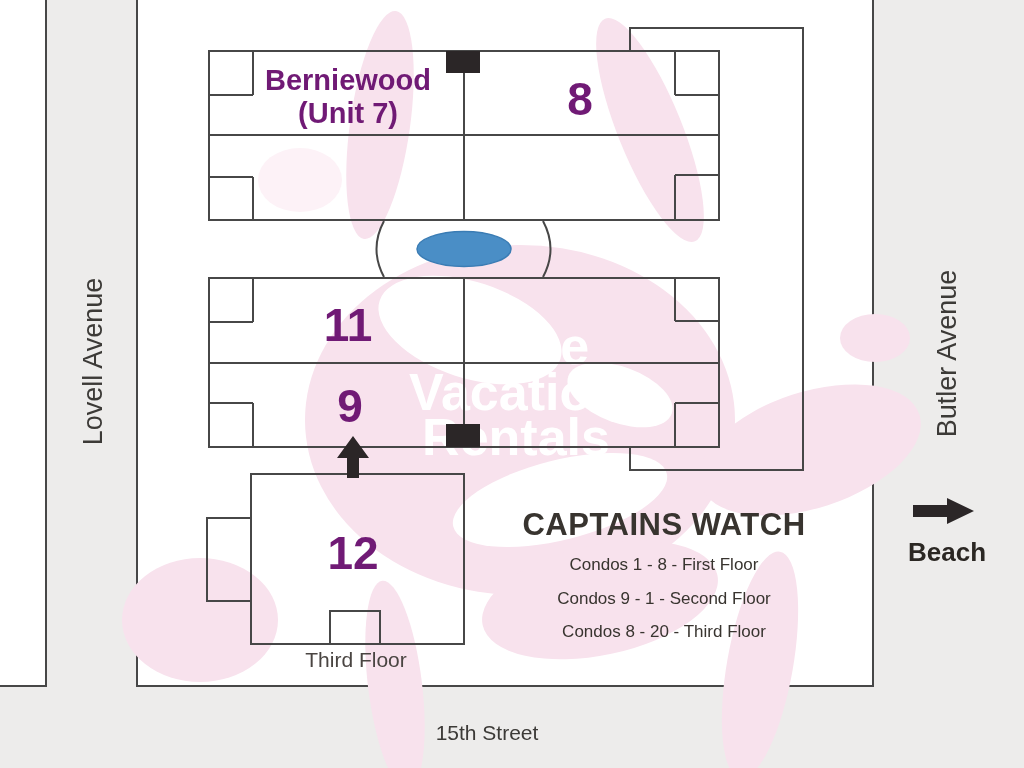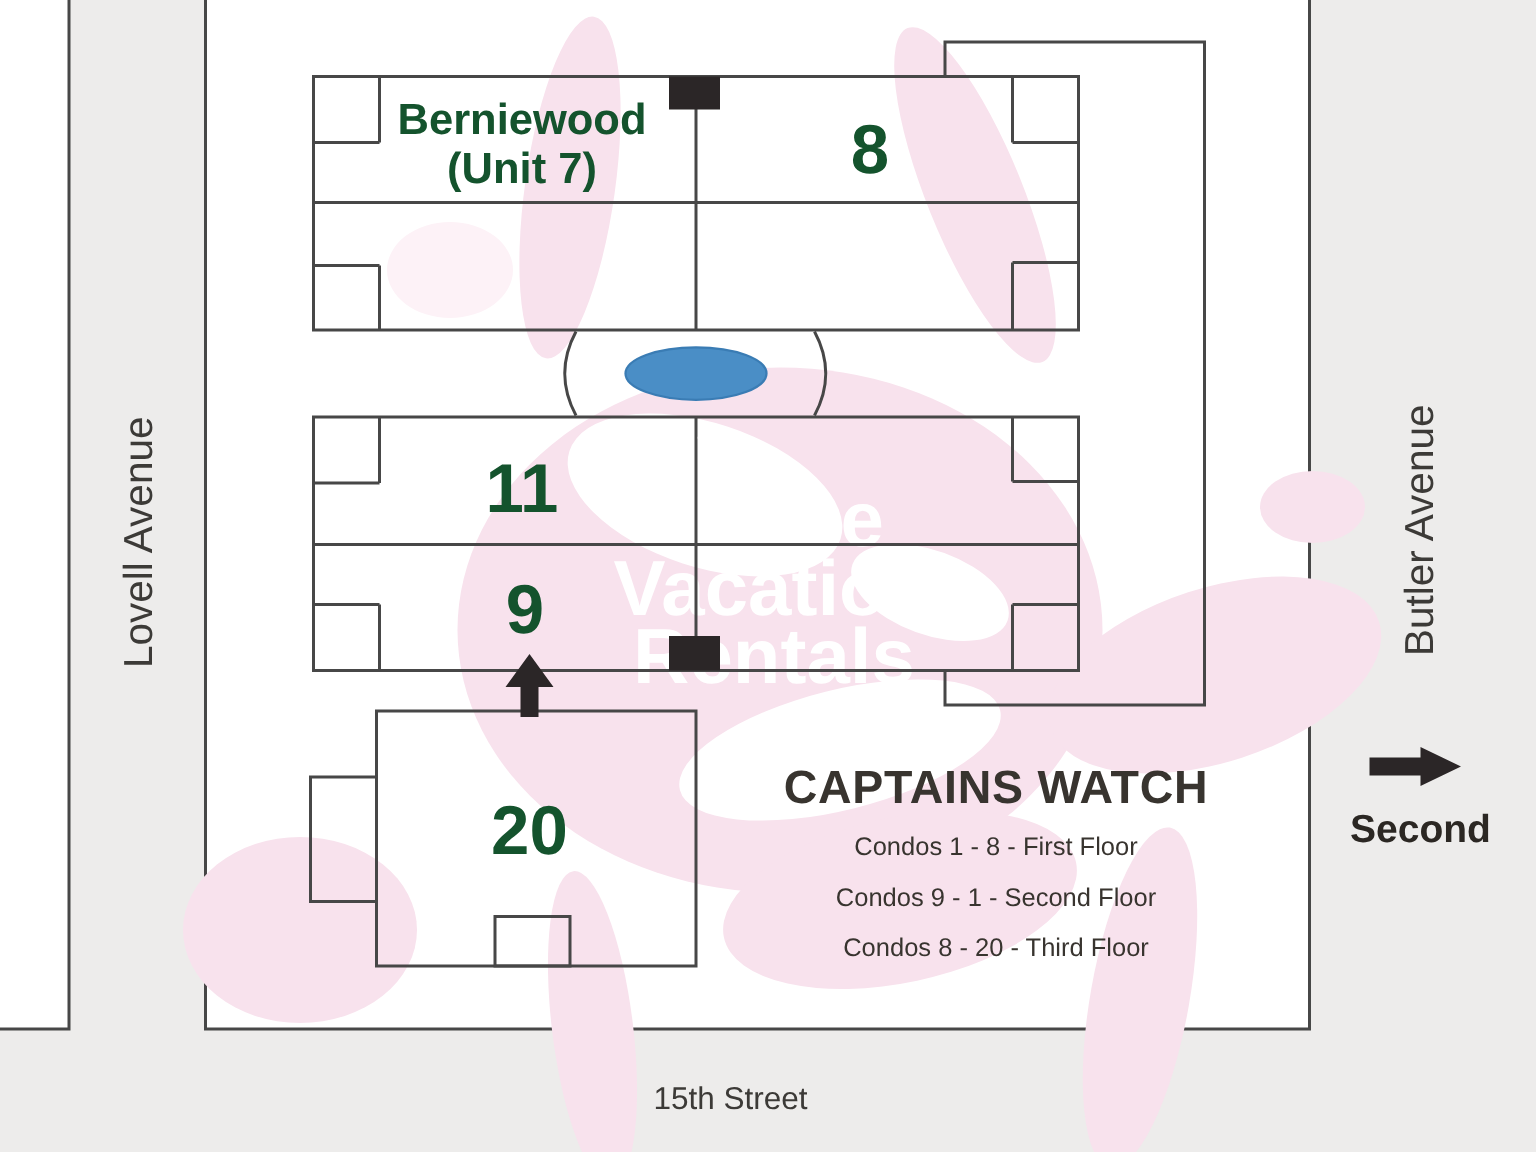--- a/index.html
+++ b/index.html
@@ -1,20 +1,20 @@
 <!DOCTYPE html>
 <html><head>
 <meta charset="utf-8">
 <style>
   html,body{margin:0;padding:0;}
   body{font-family:"Liberation Sans", sans-serif;}
   #stage{position:relative;width:1024px;height:768px;background:#edeceb;overflow:hidden;}
   #linework{position:absolute;left:0;top:0;}
   .label{position:absolute;pointer-events:none;}
-  .pink{color:#14532d;font-weight:bold;}
+  .pink{color:#701a75;font-weight:bold;}
   .unit-num{font-size:46px;letter-spacing:0px;text-align:center;}
   .bldg-name{font-size:29px;line-height:33px;text-align:center;}
   .pool-label{font-size:16px;font-weight:bold;color:#ffffff;letter-spacing:2px;text-align:center;margin-top:44px;}
   .legend-title{font-size:31px;font-weight:800;color:#38342f;text-align:center;letter-spacing:0.5px;}
   .legend-line{font-size:17px;color:#38342f;text-align:center;line-height:33.5px;}
   .street{font-size:27px;color:#3c3a37;text-align:center;}
   .vstreet{transform:rotate(-90deg);transform-origin:center center;}
   .beach{font-size:26px;font-weight:bold;color:#2b2723;text-align:center;}
   .small-note{font-size:21px;color:#4a4542;text-align:center;}
 </style>
@@ -97,33 +97,34 @@
   </svg>
 
   <div class="label bldg-name pink" style="left:248px;top:64px;width:200px;">
     <div>Berniewood</div>
     <div>(Unit 7)</div>
   </div>
 
   <div class="label unit-num pink" style="left:550px;top:72px;width:60px;">8</div>
   <div class="label unit-num pink" style="left:318px;top:298px;width:60px;">11</div>
   <div class="label unit-num pink" style="left:320px;top:379px;width:60px;">9</div>
-  <div class="label unit-num pink" style="left:323px;top:526px;width:60px;">20</div>
+  <div class="label unit-num pink" style="left:323px;top:526px;width:60px;">12</div>
 
   <div class="label pool-label" style="left:414px;top:240px;width:100px;">POOL</div>
 
+  <div class="label small-note" style="left:256px;top:648px;width:200px;">Third Floor</div>
 
   <div class="label" style="left:464px;top:507px;width:400px;">
     <div class="legend-title">CAPTAINS WATCH</div>
     <div style="margin-top:5px;">
       <div class="legend-line">Condos 1 - 8 - First Floor</div>
       <div class="legend-line">Condos 9 - 1 - Second Floor</div>
       <div class="legend-line">Condos 8 - 20 - Third Floor</div>
     </div>
   </div>
 
   <div class="label street vstreet" style="left:-57px;top:346px;width:300px;">Lovell Avenue</div>
   <div class="label street vstreet" style="left:797px;top:338px;width:300px;">Butler Avenue</div>
   <div class="label street" style="left:337px;top:721px;width:300px;font-size:21px;">15th Street</div>
 
-  <div class="label beach" style="left:887px;top:537px;width:120px;">Second</div>
+  <div class="label beach" style="left:887px;top:537px;width:120px;">Beach</div>
 
 </div>
 
 </body></html>

